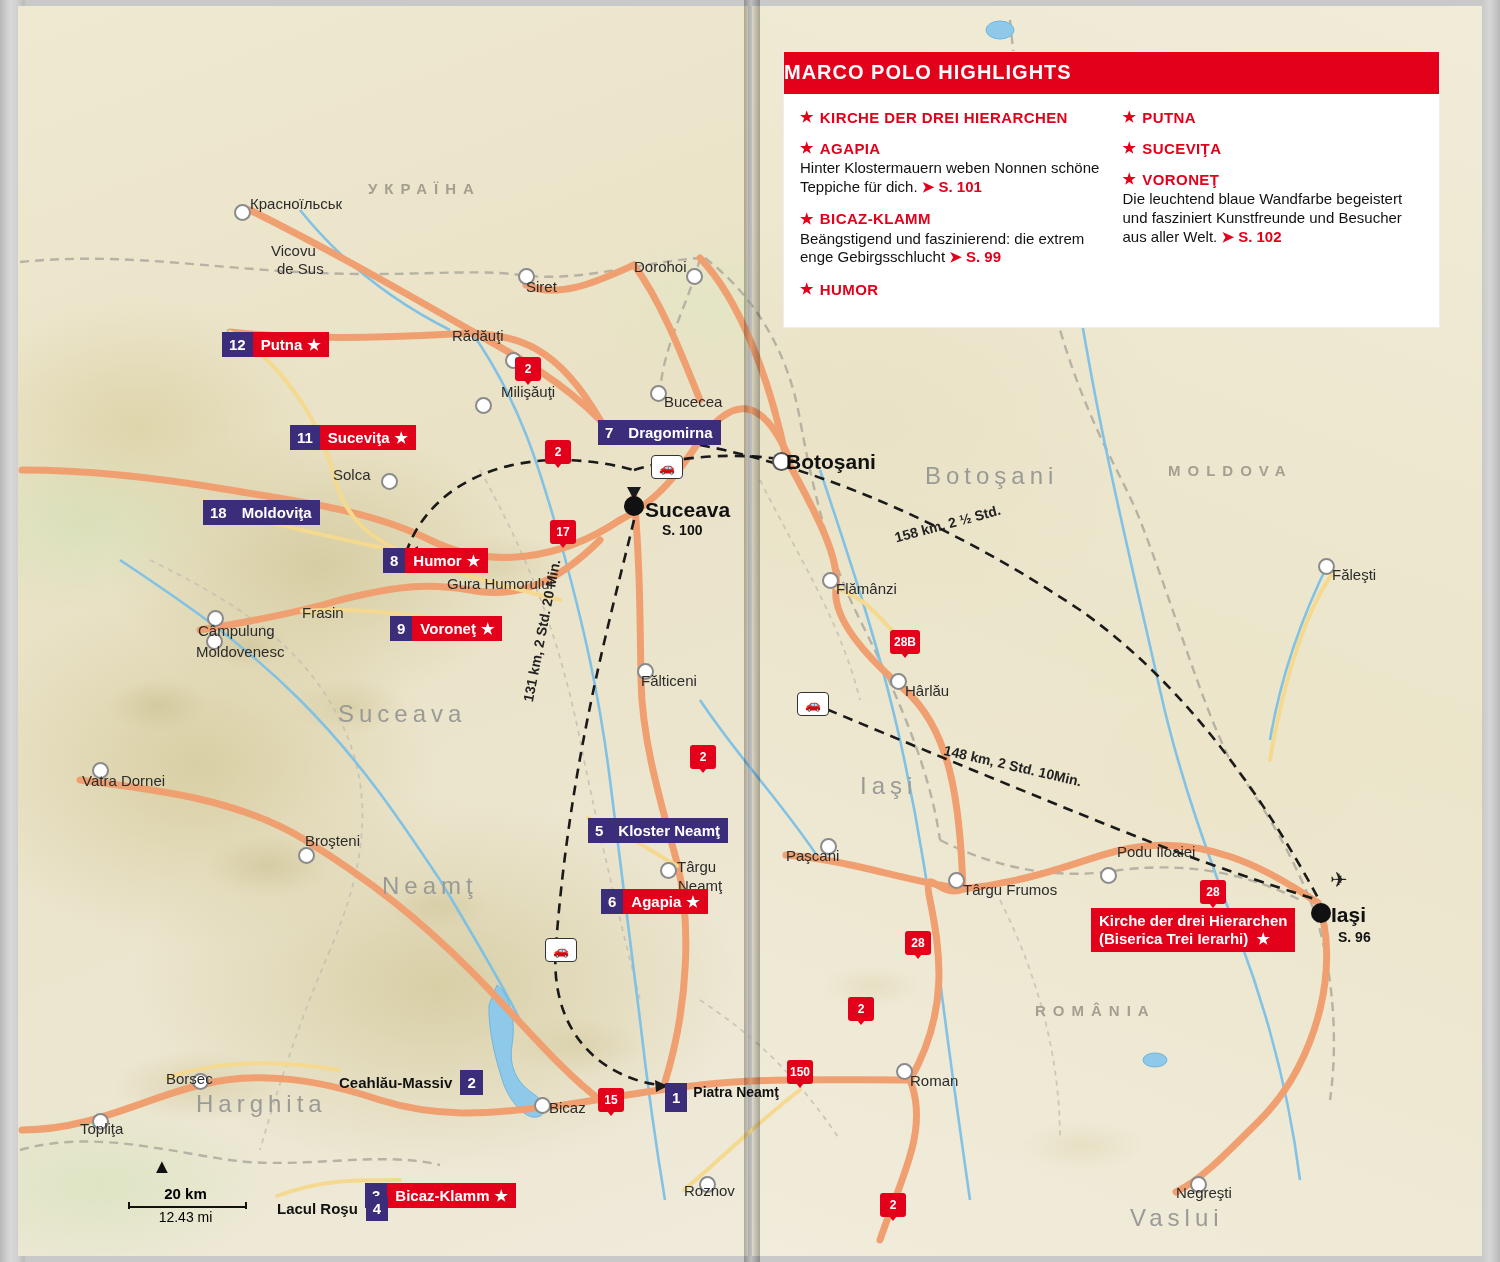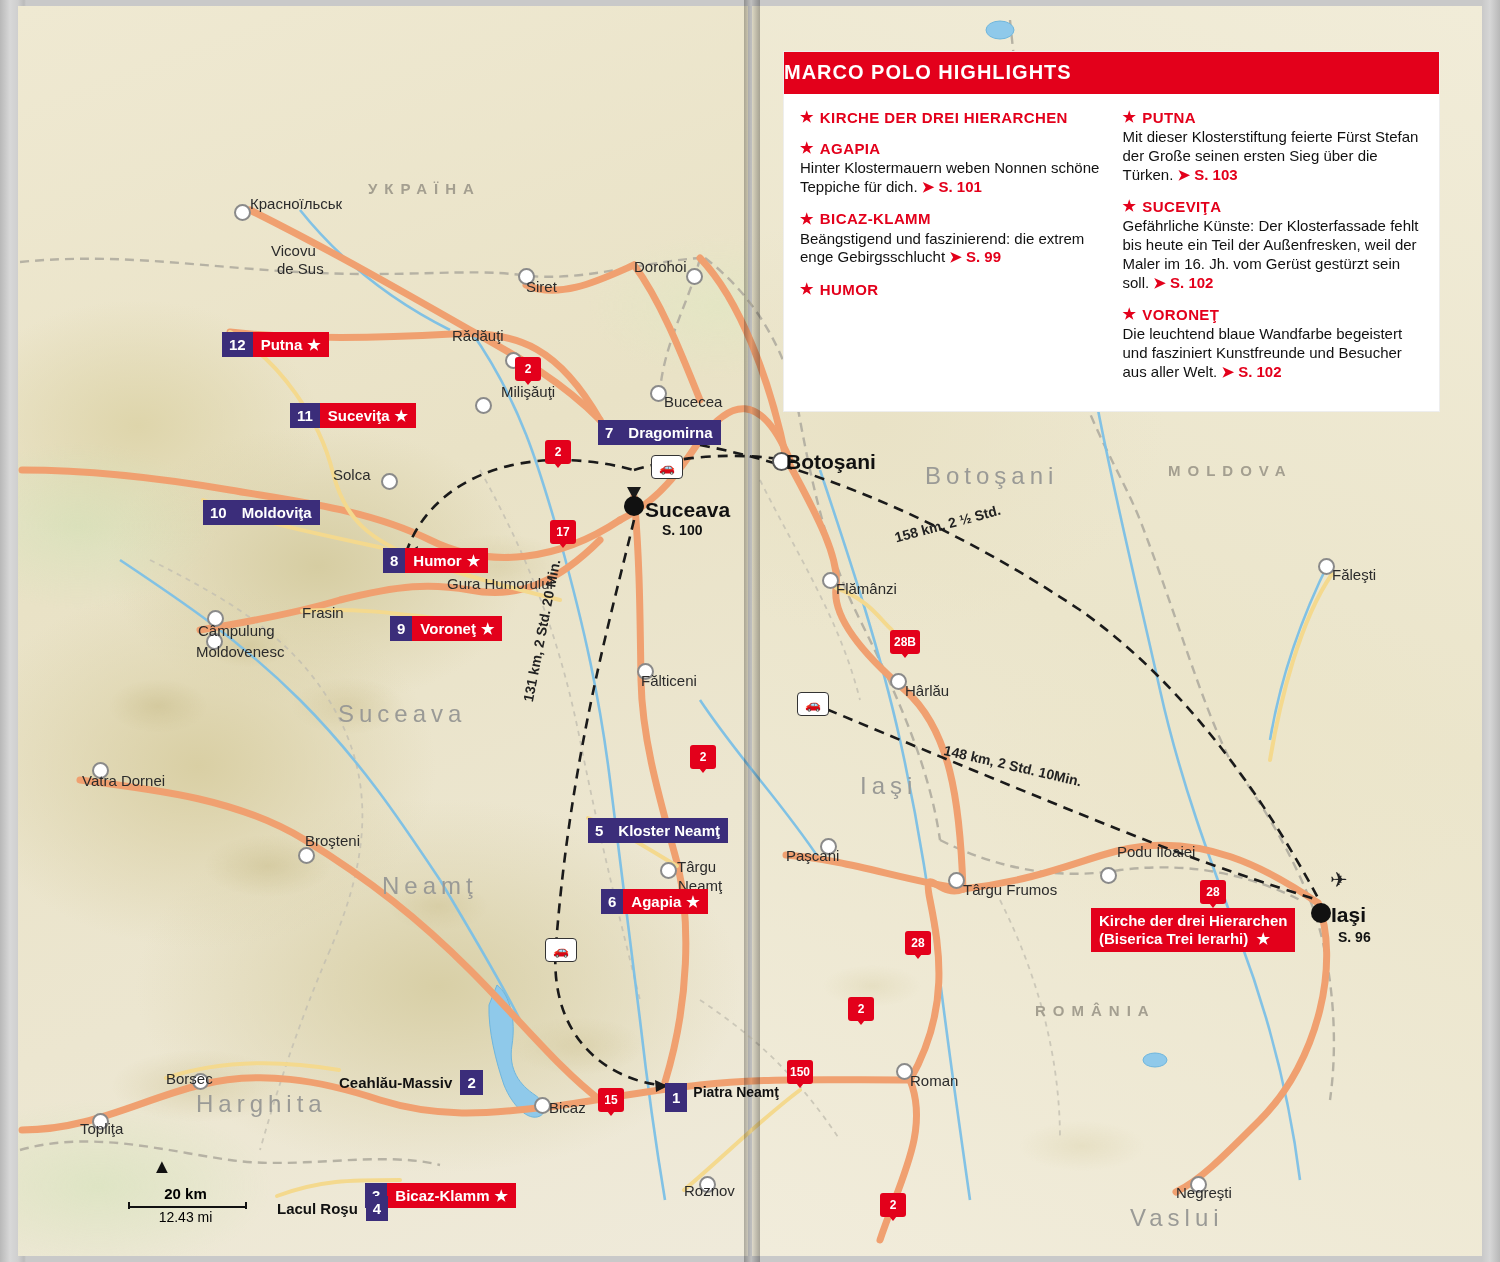--- a/index.html
+++ b/index.html
@@ -243,28 +243,26 @@
               <span>HUMOR</span>
             </div>
         </div>
       </div>
       <div class="hl-col">
         <div class="hl-item">
           <div class="hl-title">
               <span class="star">★</span>
               <span>PUTNA</span>
             </div>
-          <div class="hl-body"><span>Mit dieser Klosterstiftung feierte Fürst Stefan der Große seinen ersten Sieg über die Türken.</span> <b>➤ S. 103</b></div>
         </div>
         <div class="hl-item">
           <div class="hl-title">
               <span class="star">★</span>
               <span>SUCEVIŢA</span>
             </div>
-          <div class="hl-body"><span>Gefährliche Künste: Der Klosterfassade fehlt bis heute ein Teil der Außenfresken, weil der Maler im 16. Jh. vom Gerüst gestürzt sein soll.</span> <b>➤ S. 102</b></div>
         </div>
         <div class="hl-item">
           <div class="hl-title">
               <span class="star">★</span>
               <span>VORONEŢ</span>
             </div>
           <div class="hl-body"><span>Die leuchtend blaue Wandfarbe begeistert und fasziniert Kunstfreunde und Besucher aus aller Welt.</span> <b>➤ S. 102</b></div>
         </div>
       </div>
     </div>
@@ -348,29 +346,29 @@
   <div class="lbl sref" style="left:1338px;top:929px;">S. 96</div>
   <div class="plane" style="left:1330px;top:868px;">✈</div>
 
   <div class="chip" style="left:222px;top:332px;">
     <div class="num">12</div>
     <div class="nm">
         <span>Putna</span>
         <span class="chip-star">★</span>
       </div>
   </div>
-  <div class="chip" style="left:290px;top:403px;border-radius:8px;">
+  <div class="chip" style="left:290px;top:425px;border-radius:8px;">
     <div class="num">11</div>
     <div class="nm">
         <span>Suceviţa</span>
         <span class="chip-star">★</span>
       </div>
   </div>
   <div class="chip" style="left:203px;top:500px;">
-    <div class="num">10</div>
+    <div class="num">18</div>
     <div class="nm purple">
         <span>Moldoviţa</span>
       </div>
   </div>
   <div class="chip" style="left:383px;top:548px;">
     <div class="num">8</div>
     <div class="nm">
         <span>Humor</span>
         <span class="chip-star">★</span>
       </div>

